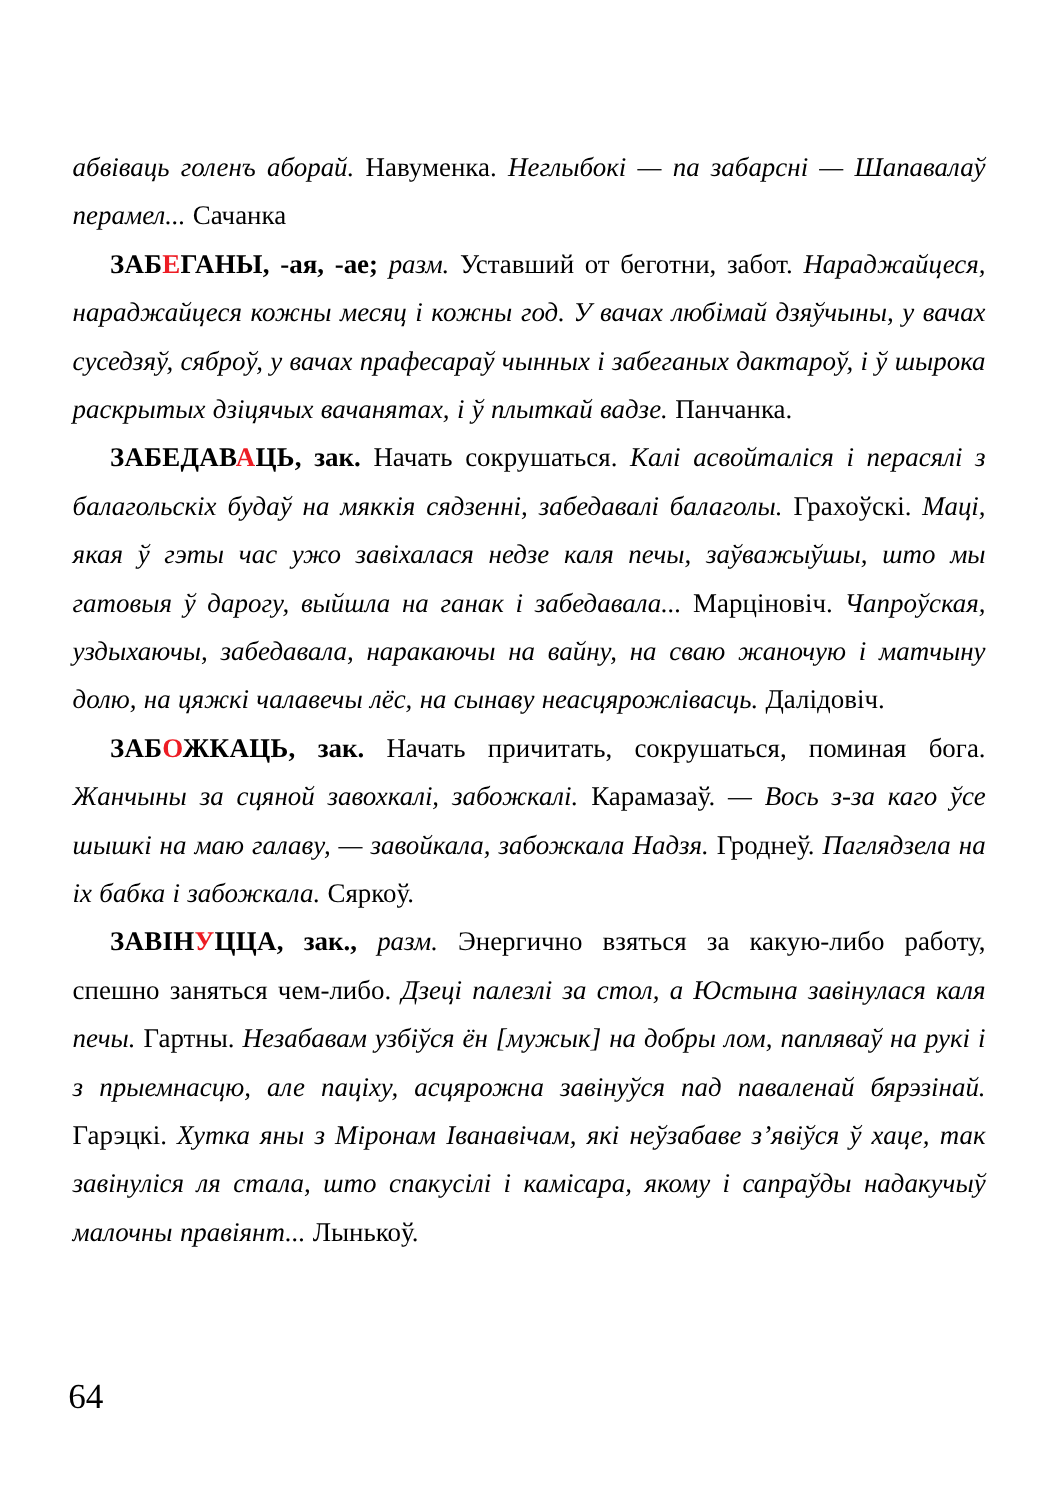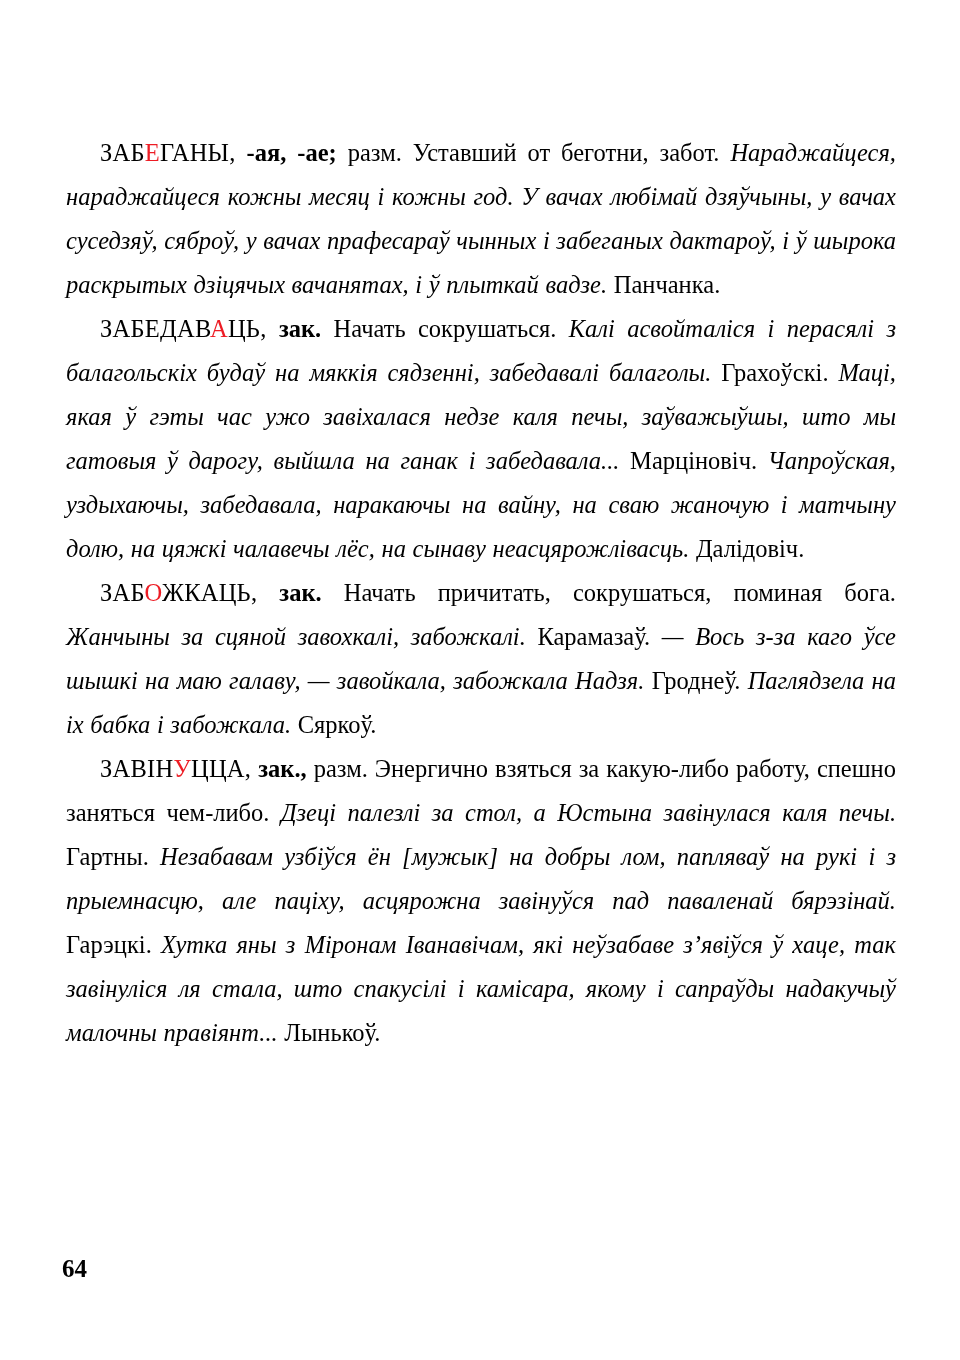--- a/index.html
+++ b/index.html
@@ -52,59 +52,61 @@
   }
 
   
   .it {
     font-style: italic;
   }
   .rom {
     font-style: normal;
   }
   .hw {
-    font-weight: normal;
+    font-weight: bold;
     font-style: normal;
     letter-spacing: 0.01em;
     margin-top: 36px;
   }
   .stress {
     color: #ed1c24;
   }
   .gram {
     font-style: normal;
     font-weight: bold;
   }
   .gram-it {
+    font-style: italic;
   }
 
   
   .folio {
     position: absolute;
     left: 62px;
     top: 1254px;
-    font-size: 25px;
+    font-size: 32px;
     line-height: 30px;
     font-style: normal;
-    font-weight: bold;
+    font-weight: normal;
     color: #000000;
     text-align: right;
   }
 
   
   .para > .lastline {
     display: inline;
   }
 </style>
 </head>
 <body>
 
 <div class="page">
   <div class="column">
 
+    <p class="para cont"><span class="it">абвіваць голенъ аборай.</span> <span class="rom">Навуменка.</span> <span class="it">Неглыбокі — па забарсні — Шапавалаў перамел...</span> <span class="rom lastline">Сачанка</span></p>
 
     <p class="para entry"><span class="hw"><span>ЗАБ</span><span class="stress">Е</span><span>ГАНЫ,</span></span> <span class="gram">-ая, -ае;</span> <span class="gram-it">разм.</span> <span class="rom">Уставший от беготни, забот.</span> <span class="it">Нараджайцеся, нараджайцеся кожны месяц і кожны год. У вачах любімай дзяўчыны, у вачах суседзяў, сяброў, у вачах прафесараў чынных і забеганых дактароў, і ў шырока раскрытых дзіцячых вачанятах, і ў плыткай вадзе.</span> <span class="rom lastline">Панчанка.</span></p>
 
     <p class="para entry"><span class="hw"><span>ЗАБЕДАВ</span><span class="stress">А</span><span>ЦЬ,</span></span> <span class="gram">зак.</span> <span class="rom">Начать сокрушаться.</span> <span class="it">Калі асвойталіся і перасялі з балагольскіх будаў на мяккія сядзенні, забедавалі балаголы.</span> <span class="rom">Грахоўскі.</span> <span class="it">Маці, якая ў гэты час ужо завіхалася недзе каля печы, заўважыўшы, што мы гатовыя ў дарогу, выйшла на ганак і забедавала...</span> <span class="rom">Марціновіч.</span> <span class="it">Чапроўская, уздыхаючы, забедавала, наракаючы на вайну, на сваю жаночую і матчыну долю, на цяжкі чалавечы лёс, на сынаву неасцярожлівасць.</span> <span class="rom lastline">Далідовіч.</span></p>
 
     <p class="para entry"><span class="hw"><span>ЗАБ</span><span class="stress">О</span><span>ЖКАЦЬ,</span></span> <span class="gram">зак.</span> <span class="rom">Начать причитать, сокрушаться, поминая бога.</span> <span class="it">Жанчыны за сцяной завохкалі, забожкалі.</span> <span class="rom">Карамазаў.</span> <span class="it">— Вось з-за каго ўсе шышкі на маю галаву, — завойкала, забожкала Надзя.</span> <span class="rom">Гроднеў.</span> <span class="it">Паглядзела на іх бабка і забожкала.</span> <span class="rom lastline">Сяркоў.</span></p>
 
     <p class="para entry"><span class="hw"><span>ЗАВІН</span><span class="stress">У</span><span>ЦЦА,</span></span> <span class="gram">зак.,</span> <span class="gram-it">разм.</span> <span class="rom">Энергично взяться за какую-либо работу, спешно заняться чем-либо.</span> <span class="it">Дзеці палезлі за стол, а Юстына завінулася каля печы.</span> <span class="rom">Гартны.</span> <span class="it">Незабавам узбіўся ён [мужык] на добры лом, папляваў на рукі і з прыемнасцю, але паціху, асцярожна завінуўся пад паваленай бярэзінай.</span> <span class="rom">Гарэцкі.</span> <span class="it">Хутка яны з Міронам Іванавічам, які неўзабаве з’явіўся ў хаце, так завінуліся ля стала, што спакусілі і камісара, якому і сапраўды надакучыў малочны правіянт...</span> <span class="rom lastline">Лынькоў.</span></p>
 
   </div>

